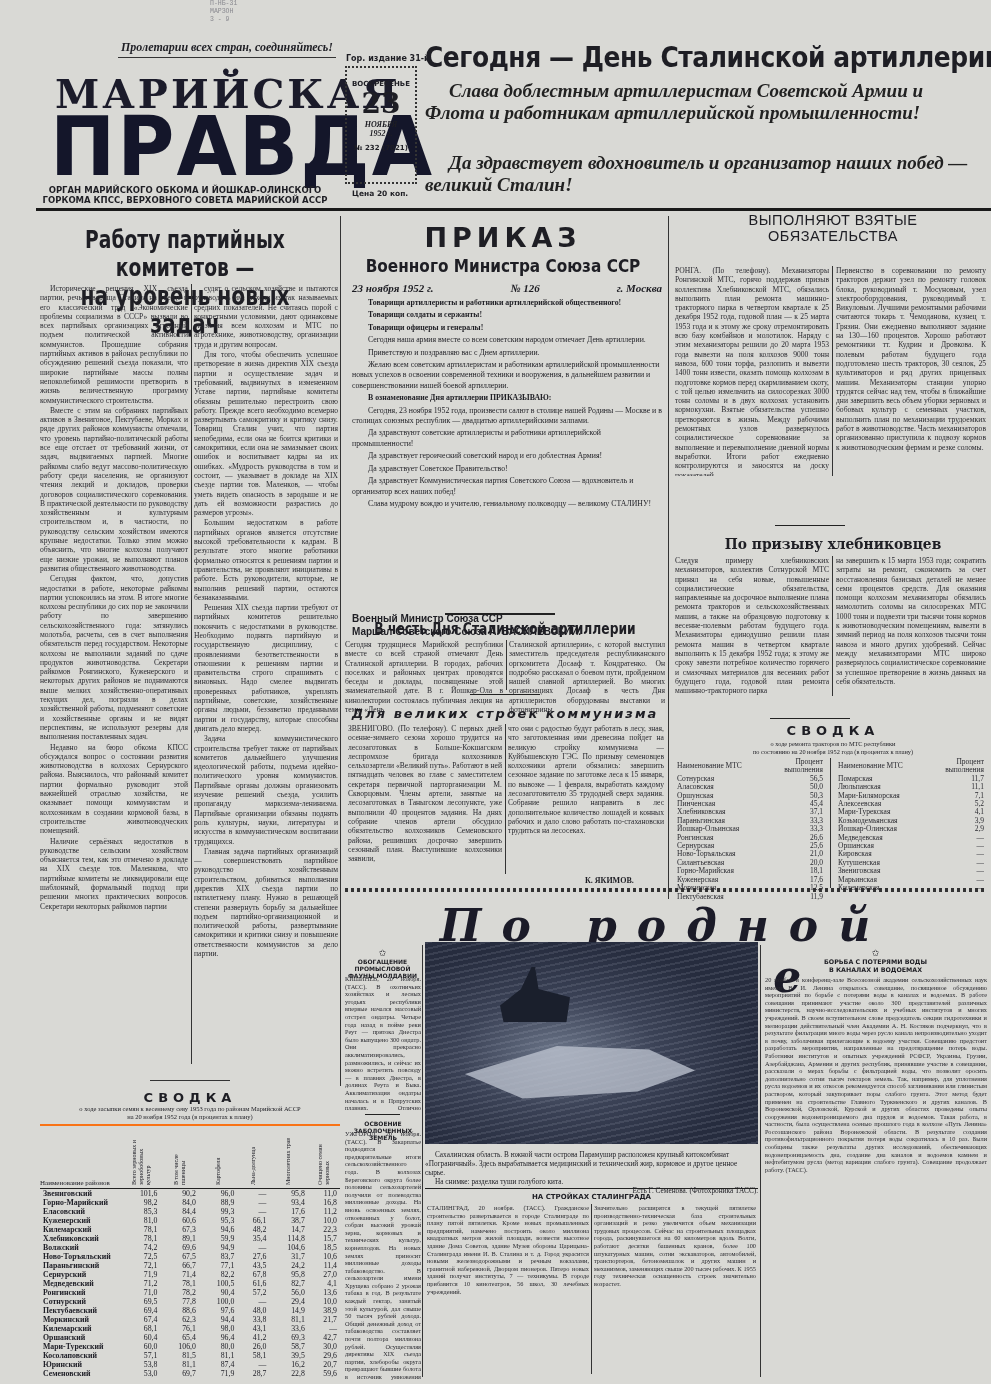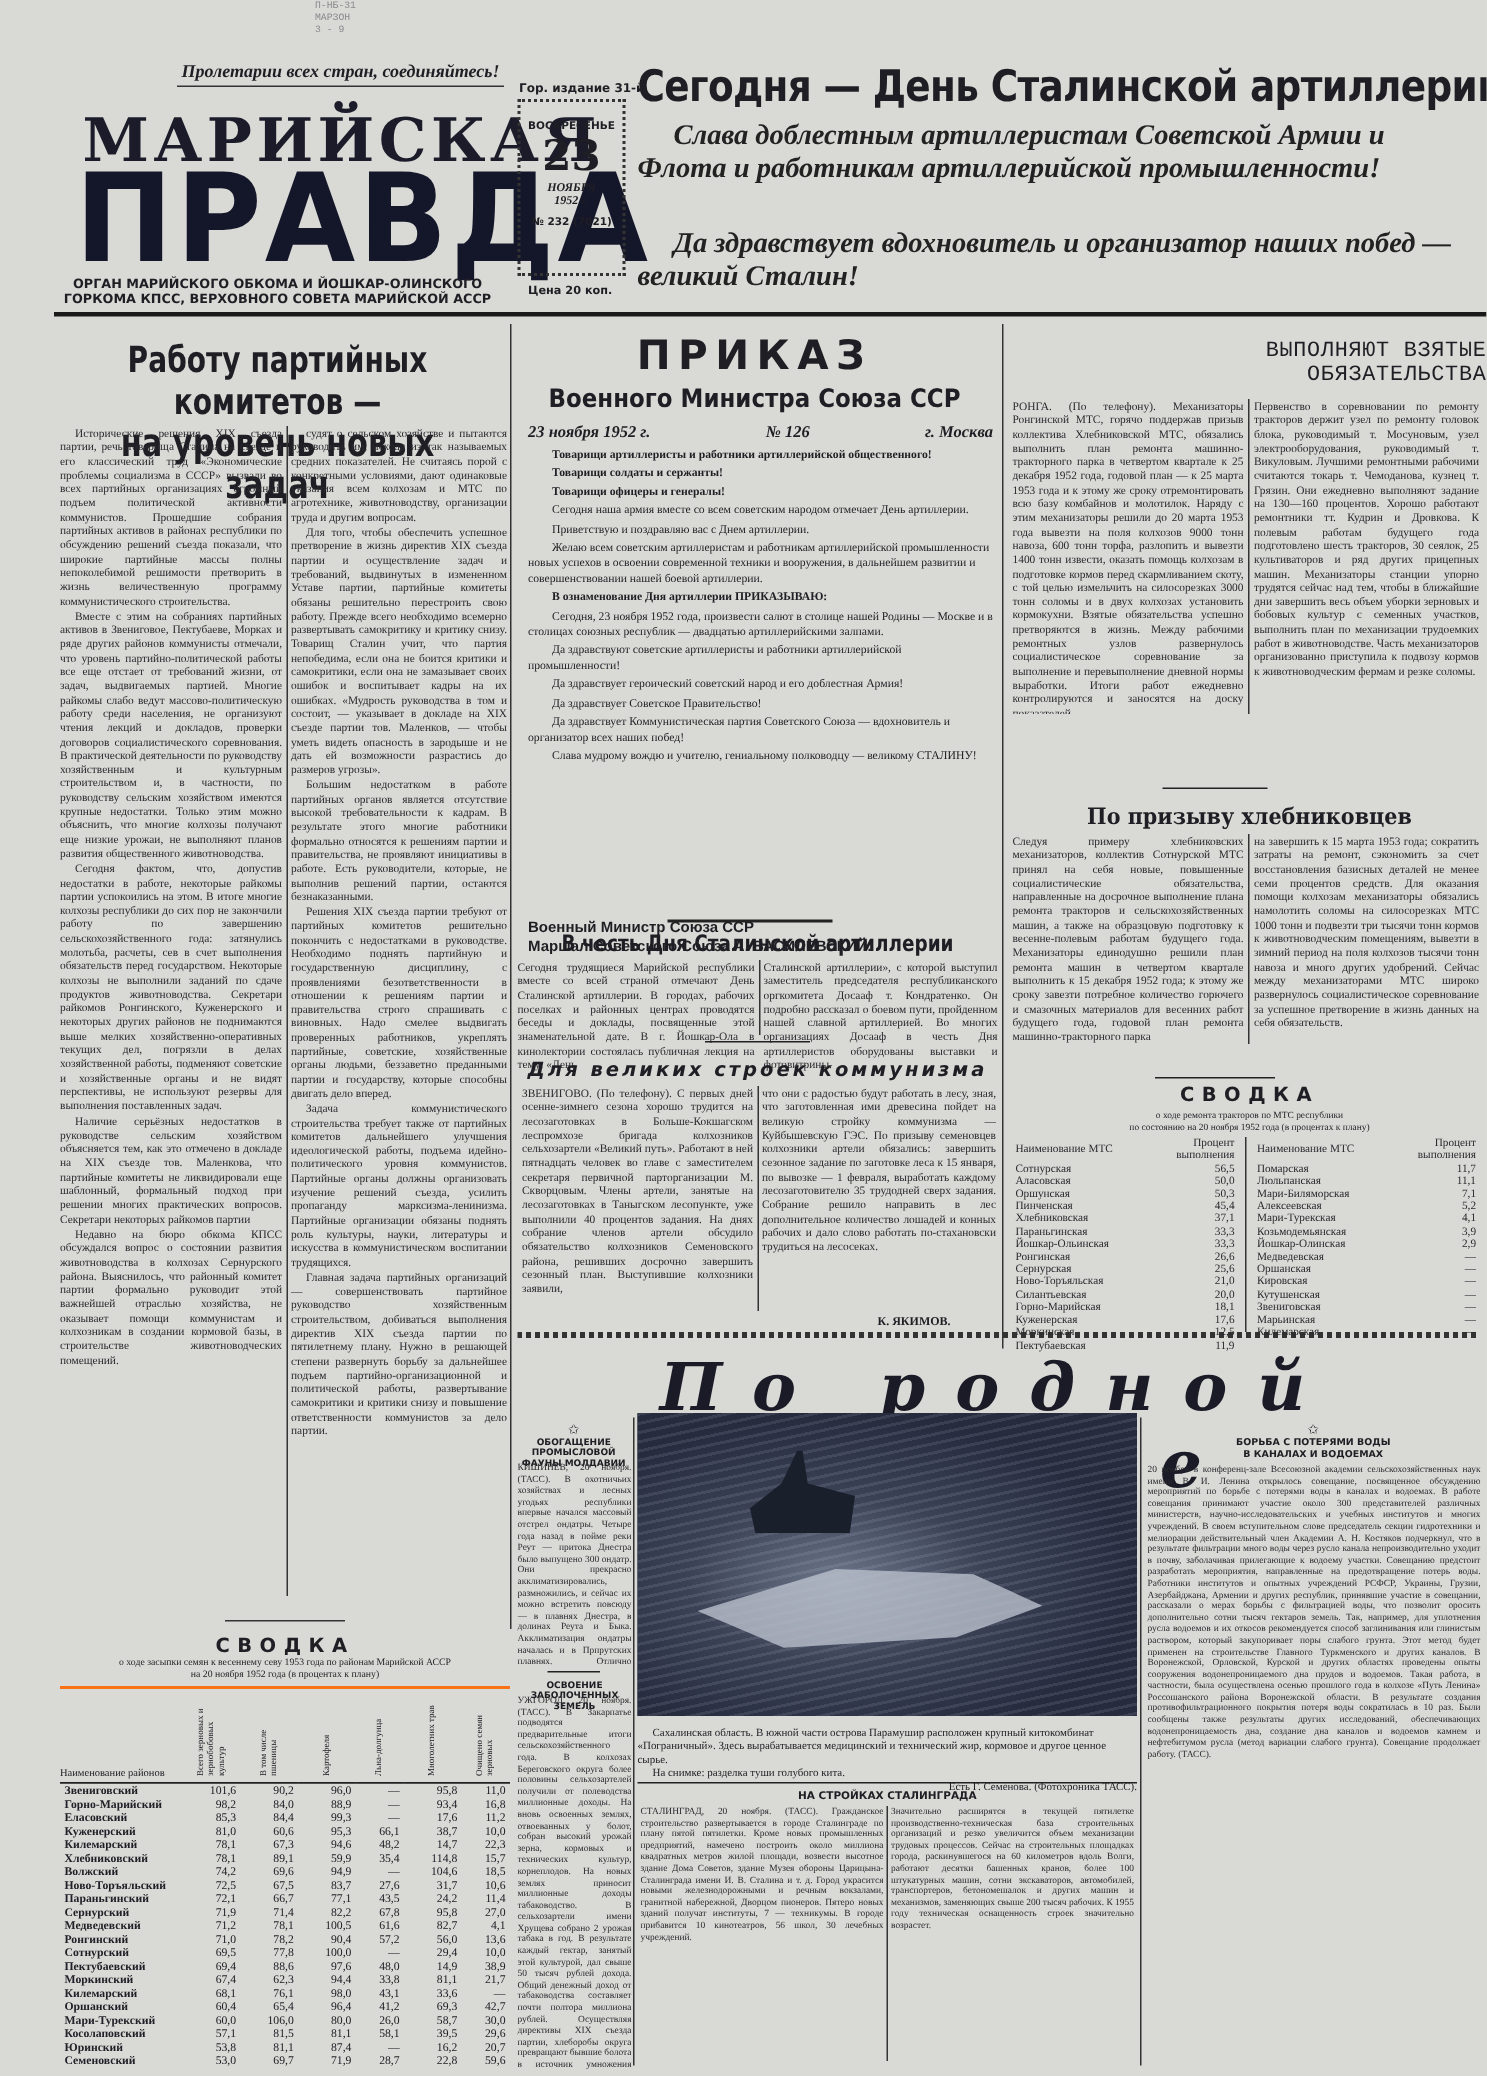--- a/index.html
+++ b/index.html
@@ -34,21 +34,21 @@
   .banner-slogan2 { left: 425px; top: 152px; width: 560px; font-size: 19px; font-style: italic; font-weight: bold; line-height: 22px; color: #222; text-indent: 24px; }
 
   .h-left { left: 30px; top: 226px; width: 310px; font-family: "DejaVu Sans", sans-serif; font-weight: bold; font-size: 24px; text-align: center; line-height: 28px; transform: scaleX(0.78); transform-origin: center; }
   .prikaz-title { left: 342px; top: 222px; width: 322px; text-align: center; font-family: "DejaVu Sans", sans-serif; font-size: 27px; font-weight: bold; letter-spacing: 5px; }
   .prikaz-sub { left: 342px; top: 256px; width: 322px; text-align: center; font-family: "DejaVu Sans", sans-serif; font-size: 17px; font-weight: bold; transform: scaleX(0.9); }
   .prikaz-meta { left: 352px; top: 282px; width: 310px; font-size: 11px; font-style: italic; font-weight: bold; display: flex; justify-content: space-between; }
   .prikaz-body { left: 352px; top: 298px; width: 310px; font-size: 7.8px; line-height: 10.4px; }
   .prikaz-body p { text-indent: 16px; margin-bottom: 2px; }
   .signature { left: 352px; top: 612px; width: 310px; text-align: left; font-weight: bold; font-size: 10px; line-height: 13px; font-family: Liberation Sans, sans-serif; }
   .sub-h { font-family: "DejaVu Sans", sans-serif; font-weight: bold; text-align: center; }
-  .right-head { left: 675px; top: 226px; width: 316px; text-align: right; font-family: Liberation Mono, monospace; font-size: 14.5px; line-height: 16px; letter-spacing: 0.5px; }
+  .right-head { left: 675px; top: 212px; width: 316px; text-align: center; font-family: Liberation Sans, sans-serif; font-size: 14.5px; line-height: 16px; letter-spacing: 0.5px; }
   .svodka-title { font-family: "DejaVu Sans", sans-serif; font-weight: bold; letter-spacing: 5px; text-align: center; }
   table.mts { border-collapse: collapse; font-size: 7.5px; line-height: 8.4px; color: #2a2a30; }
   table.mts td { padding: 0 2px; white-space: nowrap; }
   table.mts td.n { text-align: right; }
   table.sow { border-collapse: collapse; font-size: 7.8px; line-height: 9px; color: #202028; }
   table.sow td { padding: 0 3px; white-space: nowrap; text-align: right; }
   table.sow td.rn { text-align: left; font-weight: bold; }
   table.sow th { font-weight: normal; font-size: 6px; vertical-align: bottom; height: 62px; border-bottom: 1.5px solid #222; }
   .vh { writing-mode: vertical-rl; transform: rotate(180deg); display: inline-block; line-height: 7px; text-align: left; }
   .rodnoi { left: 345px; top: 900px; width: 640px; font-size: 44px; font-style: italic; font-weight: bold; letter-spacing: 20px; text-align: center; font-family: "DejaVu Serif", serif; color: #1b1b28; }
@@ -100,22 +100,22 @@
   <div class="vrule" style="left:668px; top:216px; height:683px;"></div>
 
   <div class="abs h-left">
     <div>Работу партийных комитетов —</div>
     <div style="font-size:26px;">на уровень новых задач</div>
   </div>
   <div class="abs txt" style="left:40px; top:284px; width:148px; height:800px; overflow:hidden;">
     <p>Исторические решения XIX съезда партии, речь товарища Сталина на съезде и его классический труд «Экономические проблемы социализма в СССР» вызвали во всех партийных организациях огромный подъем политической активности коммунистов. Прошедшие собрания партийных активов в районах республики по обсуждению решений съезда показали, что широкие партийные массы полны непоколебимой решимости претворить в жизнь величественную программу коммунистического строительства.</p>
     <p>Вместе с этим на собраниях партийных активов в Звениговое, Пектубаеве, Морках и ряде других районов коммунисты отмечали, что уровень партийно-политической работы все еще отстает от требований жизни, от задач, выдвигаемых партией. Многие райкомы слабо ведут массово-политическую работу среди населения, не организуют чтения лекций и докладов, проверки договоров социалистического соревнования. В практической деятельности по руководству хозяйственным и культурным строительством и, в частности, по руководству сельским хозяйством имеются крупные недостатки. Только этим можно объяснить, что многие колхозы получают еще низкие урожаи, не выполняют планов развития общественного животноводства.</p>
     <p>Сегодня фактом, что, допустив недостатки в работе, некоторые райкомы партии успокоились на этом. В итоге многие колхозы республики до сих пор не закончили работу по завершению сельскохозяйственного года: затянулись молотьба, расчеты, сев в счет выполнения обязательств перед государством. Некоторые колхозы не выполнили заданий по сдаче продуктов животноводства. Секретари райкомов Ронгинского, Куженерского и некоторых других районов не поднимаются выше мелких хозяйственно-оперативных текущих дел, погрязли в делах хозяйственной работы, подменяют советские и хозяйственные органы и не видят перспективы, не используют резервы для выполнения поставленных задач.</p>
+    <p>Недавно на бюро обкома КПСС обсуждался вопрос о состоянии развития животноводства в колхозах Сернурского района. Выяснилось, что районный комитет партии формально руководит этой важнейшей отраслью хозяйства, не оказывает помощи коммунистам и колхозникам в создании кормовой базы, в строительстве животноводческих помещений.</p>
     <p>Наличие серьёзных недостатков в руководстве сельским хозяйством объясняется тем, как это отмечено в докладе на XIX съезде тов. Маленкова, что партийные комитеты не ликвидировали еще шаблонный, формальный подход при решении многих практических вопросов. Секретари некоторых райкомов партии</p>
-    <p>Недавно на бюро обкома КПСС обсуждался вопрос о состоянии развития животноводства в колхозах Сернурского района. Выяснилось, что районный комитет партии формально руководит этой важнейшей отраслью хозяйства, не оказывает помощи коммунистам и колхозникам в создании кормовой базы, в строительстве животноводческих помещений.</p>
   </div>
   <div class="vrule" style="left:191px; top:284px; height:780px;"></div>
   <div class="abs txt" style="left:194px; top:284px; width:144px; height:780px; overflow:hidden;">
     <p>судят о сельском хозяйстве и пытаются руководить им, исходя из так называемых средних показателей. Не считаясь порой с конкретными условиями, дают одинаковые указания всем колхозам и МТС по агротехнике, животноводству, организации труда и другим вопросам.</p>
     <p>Для того, чтобы обеспечить успешное претворение в жизнь директив XIX съезда партии и осуществление задач и требований, выдвинутых в измененном Уставе партии, партийные комитеты обязаны решительно перестроить свою работу. Прежде всего необходимо всемерно развертывать самокритику и критику снизу. Товарищ Сталин учит, что партия непобедима, если она не боится критики и самокритики, если она не замазывает своих ошибок и воспитывает кадры на их ошибках. «Мудрость руководства в том и состоит, — указывает в докладе на XIX съезде партии тов. Маленков, — чтобы уметь видеть опасность в зародыше и не дать ей возможности разрастись до размеров угрозы».</p>
     <p>Большим недостатком в работе партийных органов является отсутствие высокой требовательности к кадрам. В результате этого многие работники формально относятся к решениям партии и правительства, не проявляют инициативы в работе. Есть руководители, которые, не выполнив решений партии, остаются безнаказанными.</p>
     <p>Решения XIX съезда партии требуют от партийных комитетов решительно покончить с недостатками в руководстве. Необходимо поднять партийную и государственную дисциплину, с проявлениями безответственности в отношении к решениям партии и правительства строго спрашивать с виновных. Надо смелее выдвигать проверенных работников, укреплять партийные, советские, хозяйственные органы людьми, беззаветно преданными партии и государству, которые способны двигать дело вперед.</p>
     <p>Задача коммунистического строительства требует также от партийных комитетов дальнейшего улучшения идеологической работы, подъема идейно-политического уровня коммунистов. Партийные органы должны организовать изучение решений съезда, усилить пропаганду марксизма-ленинизма. Партийные организации обязаны поднять роль культуры, науки, литературы и искусства в коммунистическом воспитании трудящихся.</p>
     <p>Главная задача партийных организаций — совершенствовать партийное руководство хозяйственным строительством, добиваться выполнения директив XIX съезда партии по пятилетнему плану. Нужно в решающей степени развернуть борьбу за дальнейшее подъем партийно-организационной и политической работы, развертывание самокритики и критики снизу и повышение ответственности коммунистов за дело партии.</p>
   </div>

